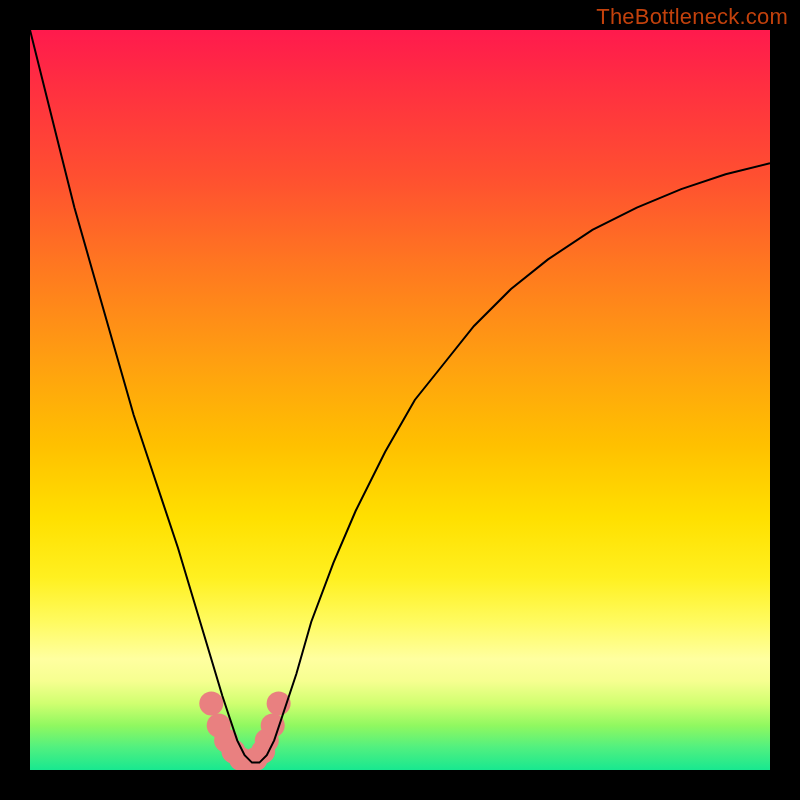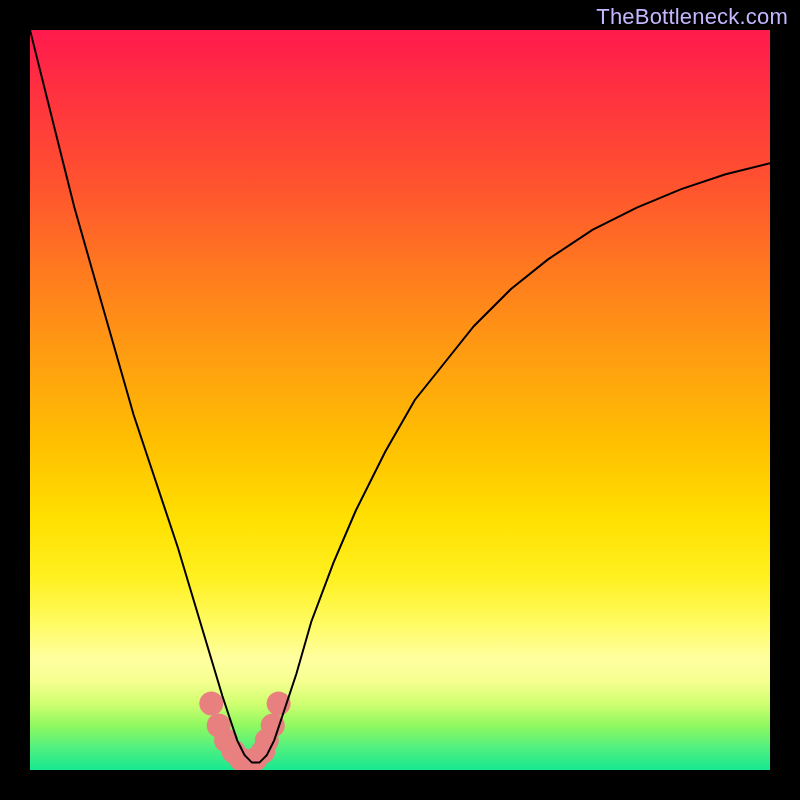--- a/index.html
+++ b/index.html
@@ -8,21 +8,21 @@
     height: 800px;
     background: #000;
     font-family: Arial, Helvetica, sans-serif;
     overflow: hidden;
     position: relative;
   }
   .watermark {
     position: absolute;
     top: 4px;
     right: 12px;
-    color: #c4b5fd;
+    color: #c2410c;
     font-size: 22px;
     font-weight: 500;
     letter-spacing: 0.2px;
     z-index: 10;
   }
   .plot-frame {
     position: absolute;
     left: 30px;
     top: 30px;
     width: 740px;

